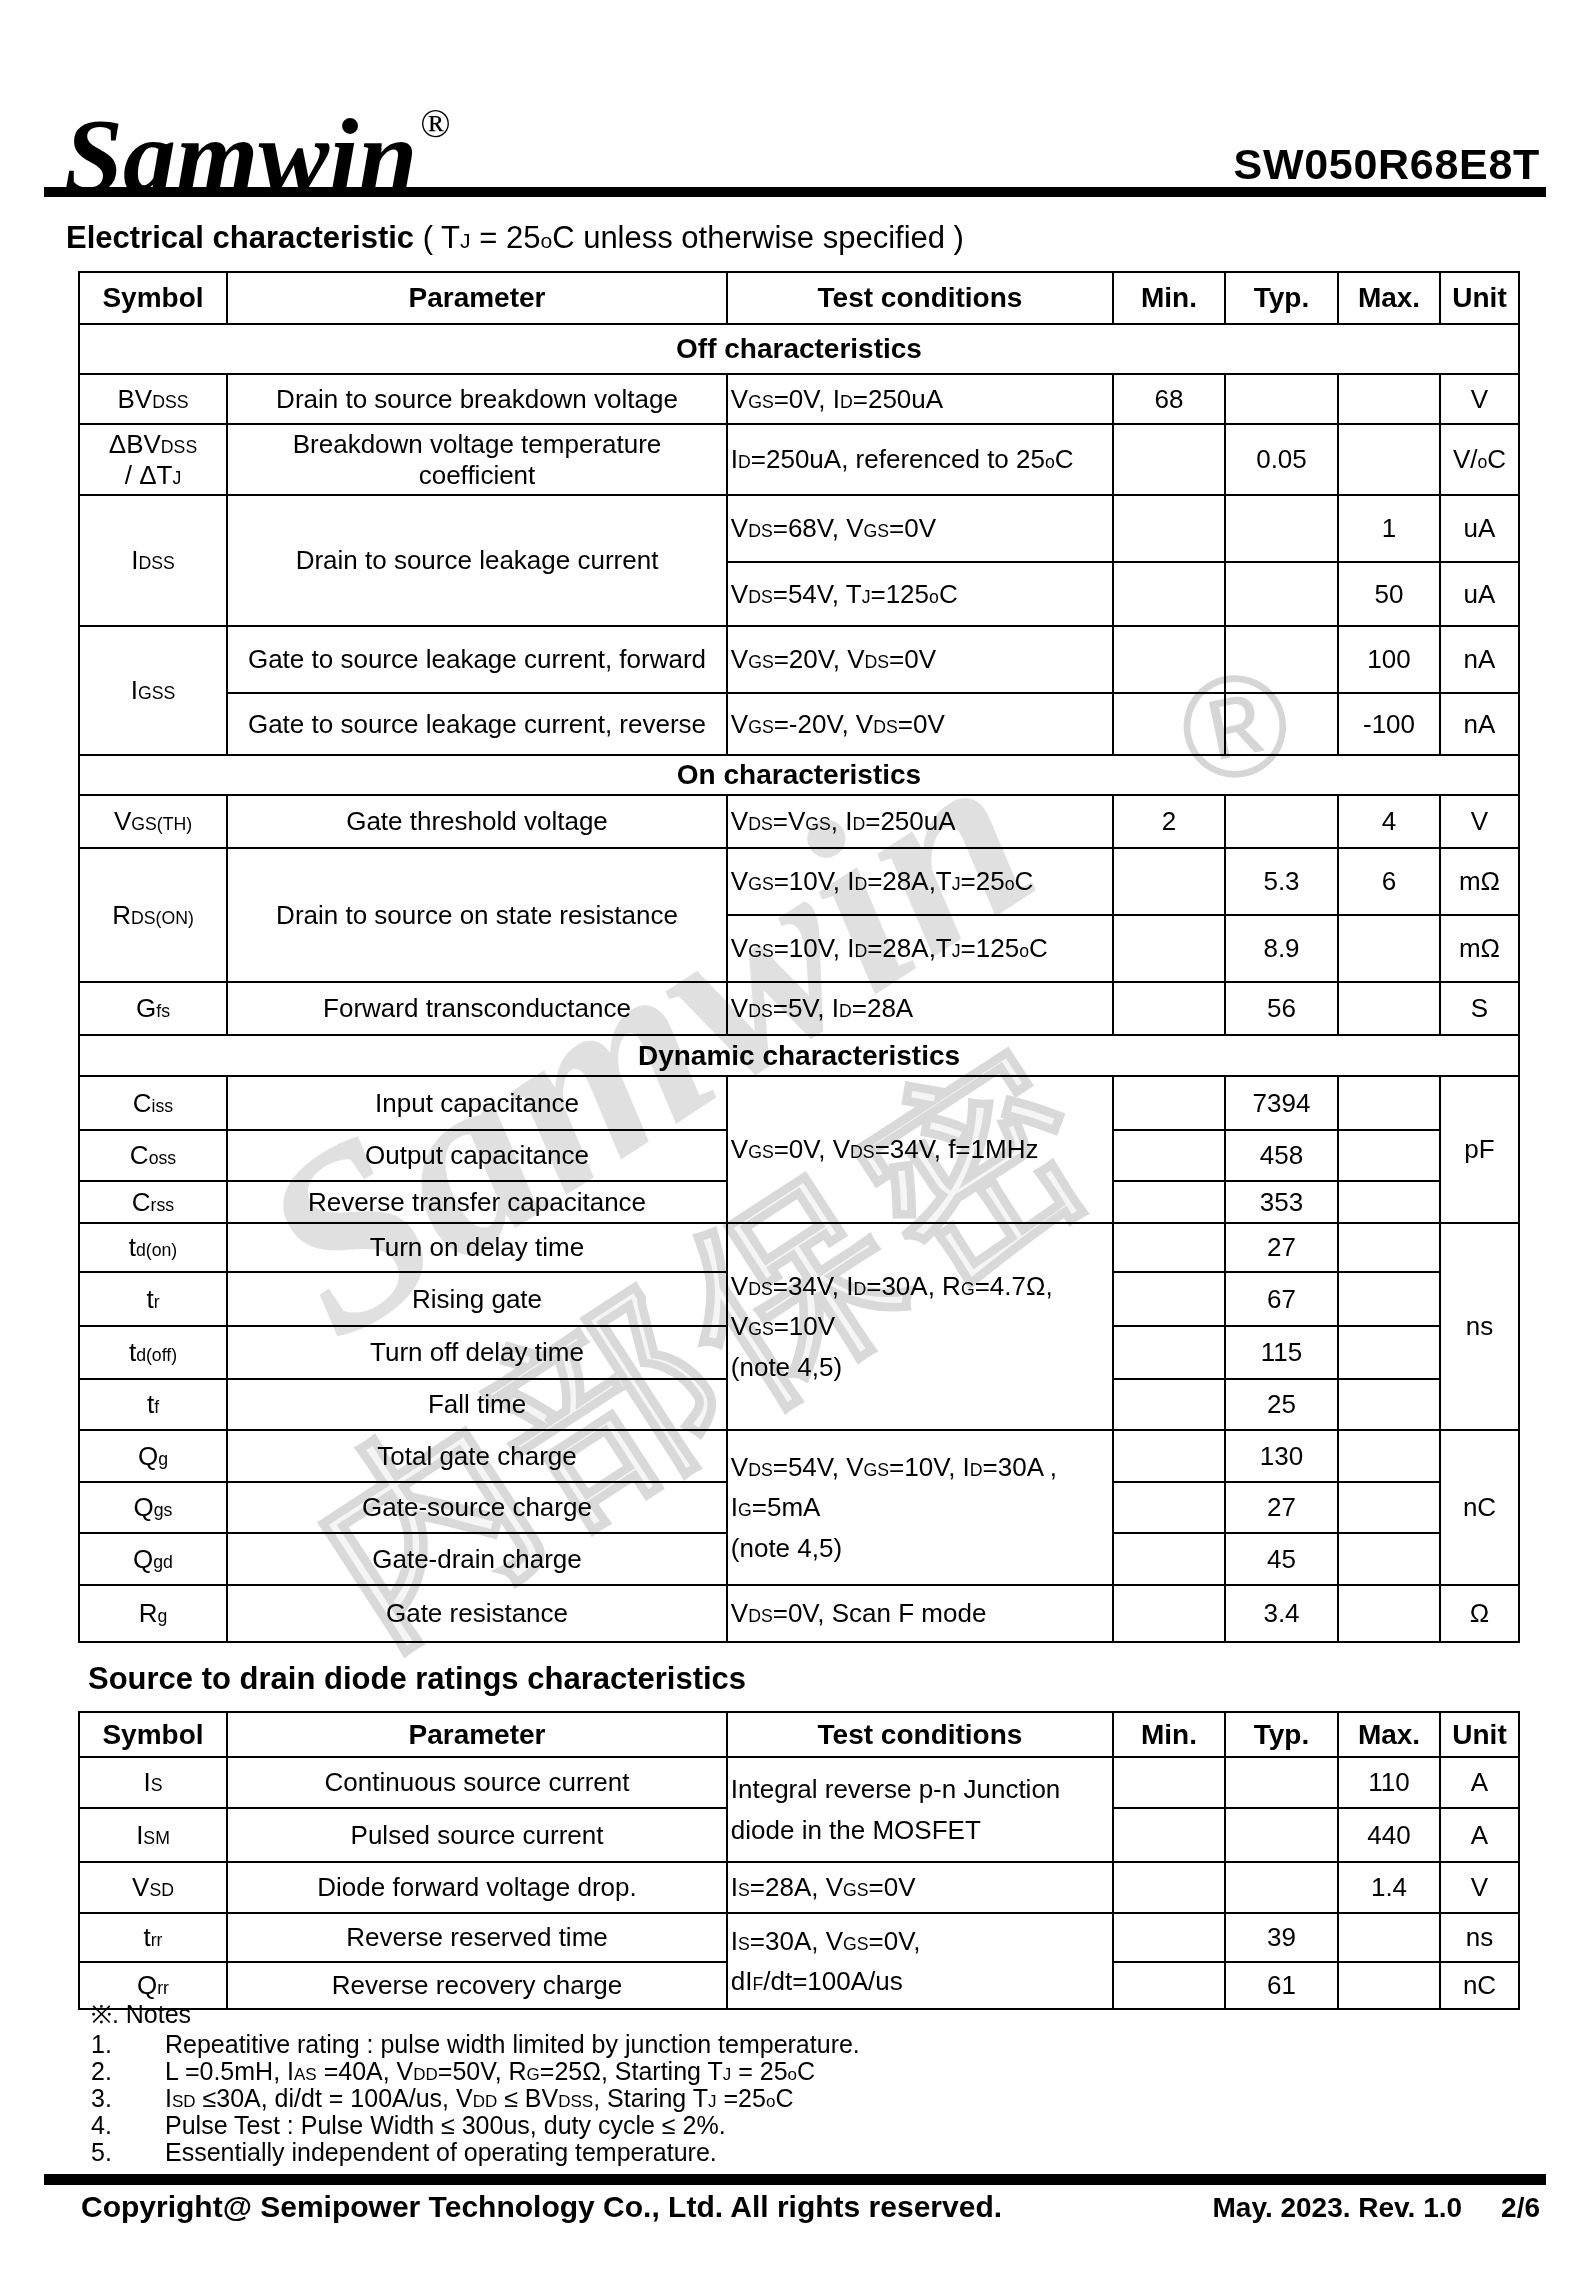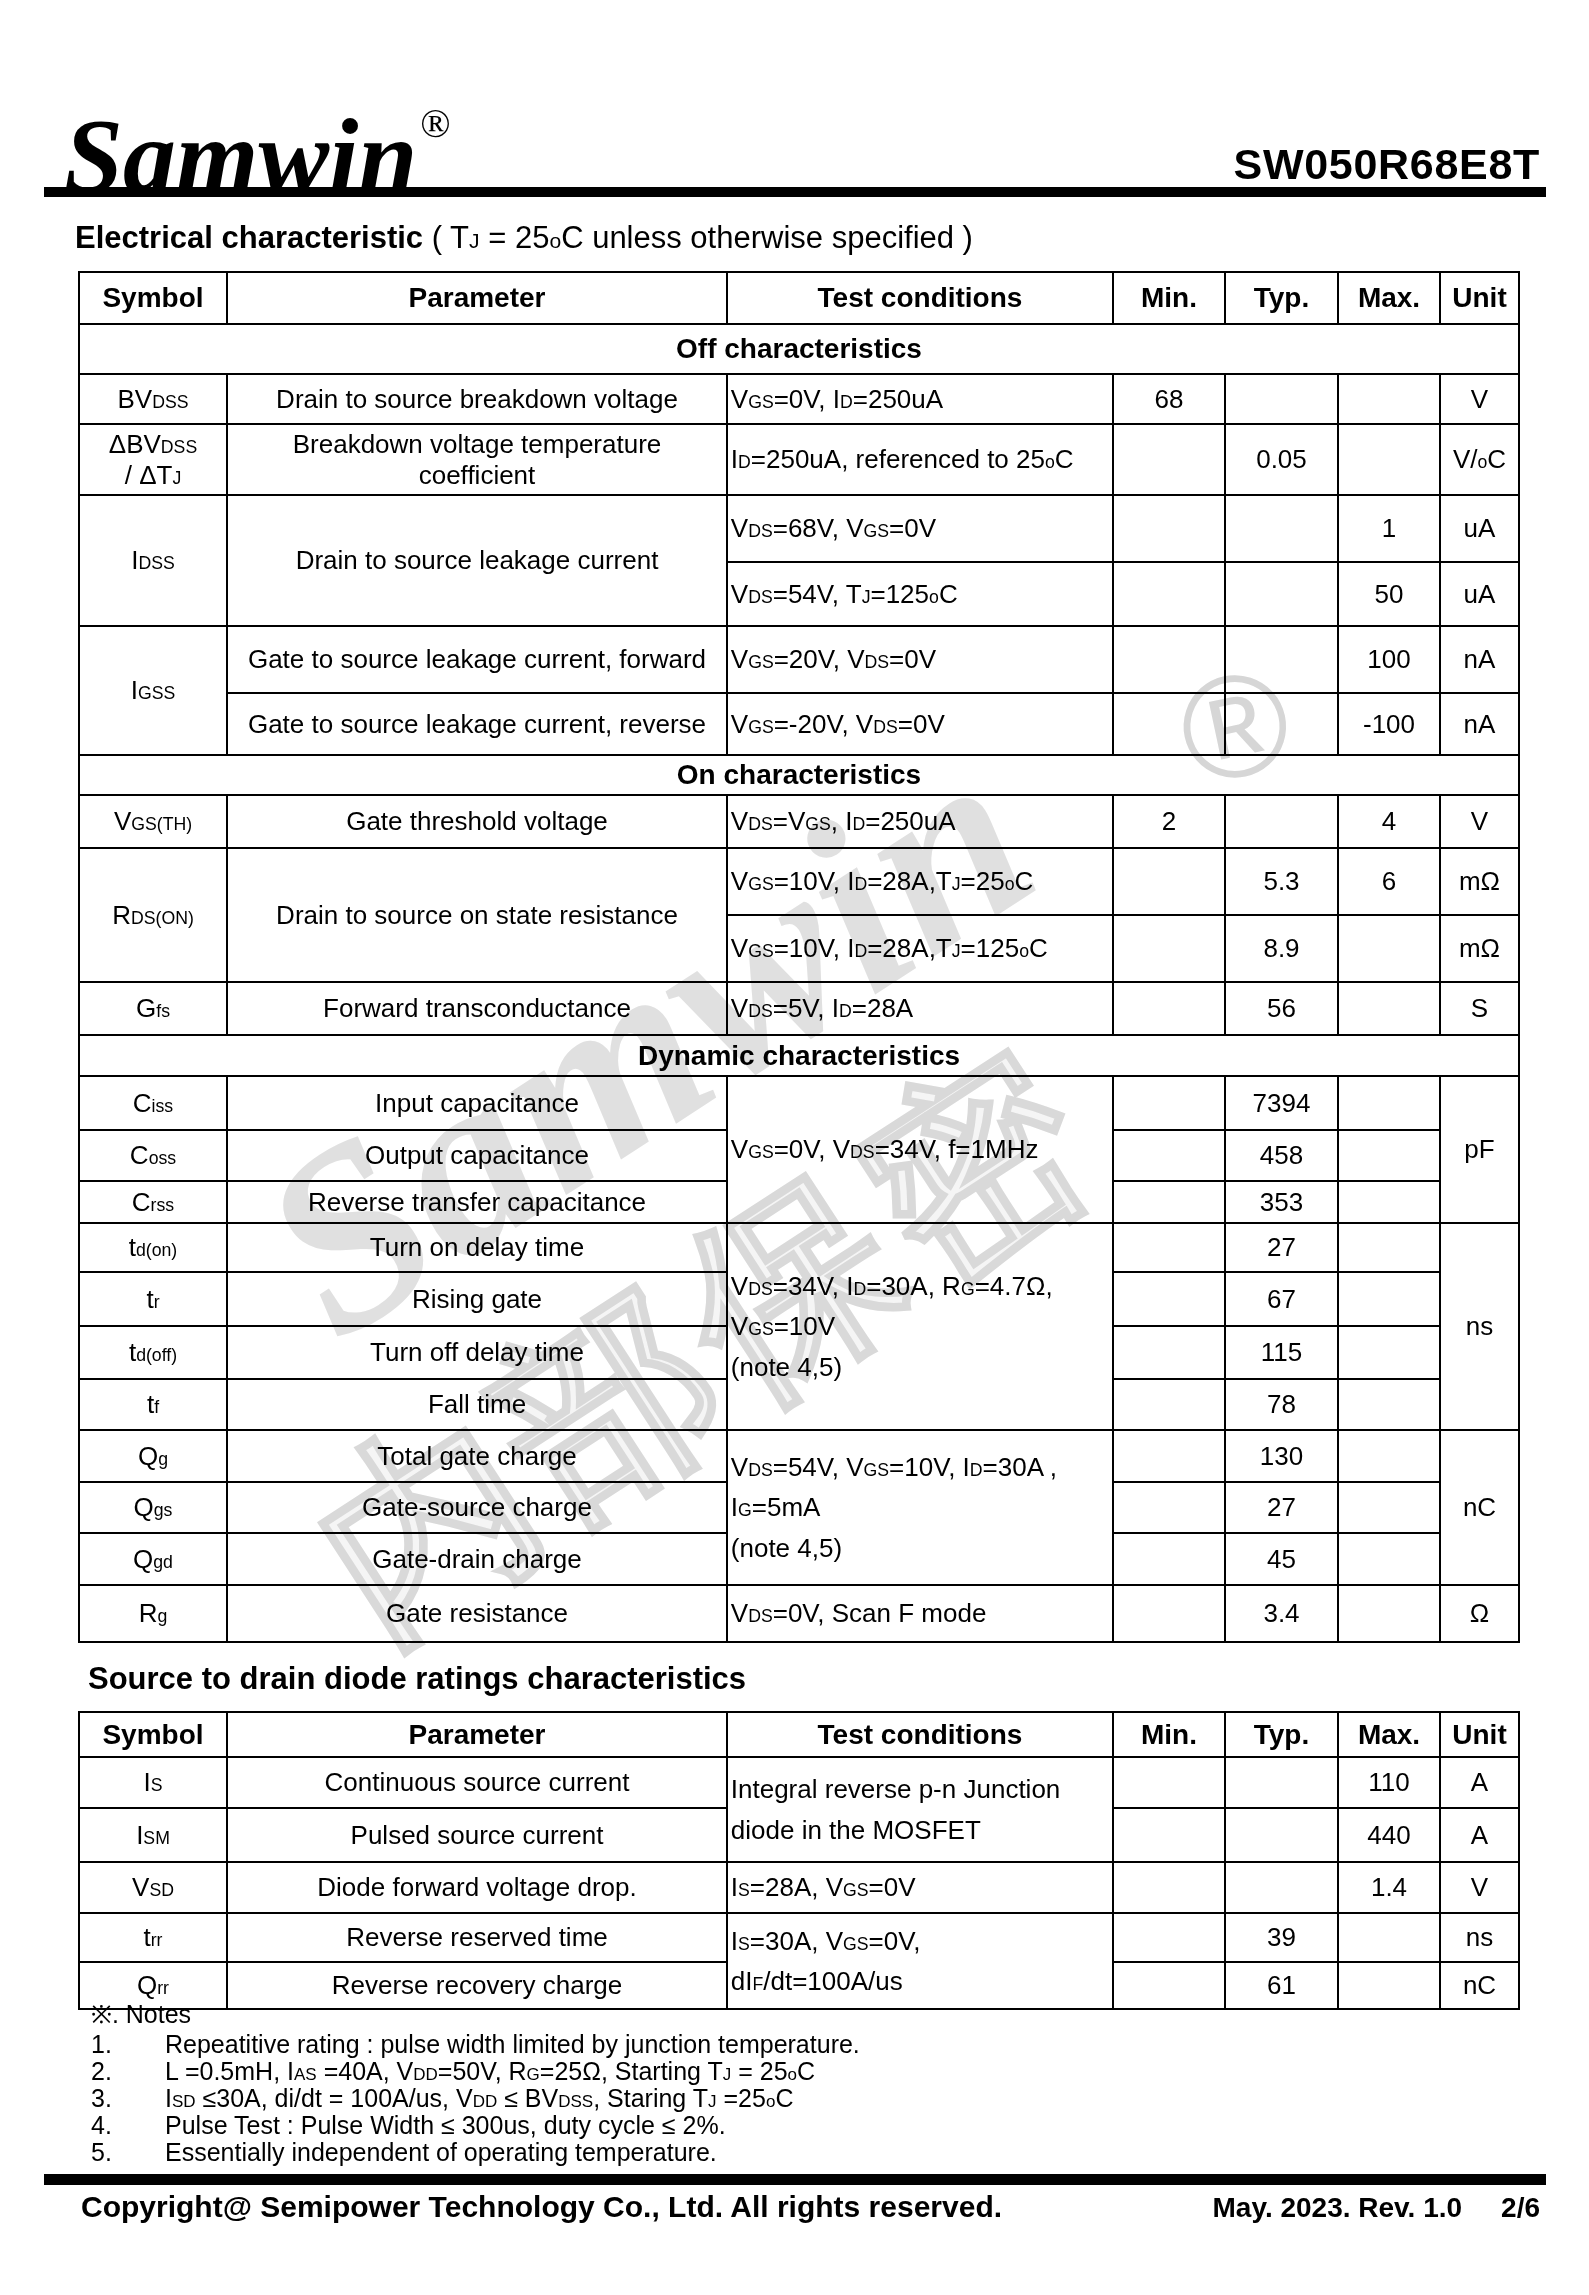--- a/index.html
+++ b/index.html
@@ -24,21 +24,21 @@
   .content { position:absolute; inset:0; z-index:1; }
 
   
   .logo { left:64px; top:71px; font-family:"Liberation Serif", serif;
           font-style:italic; font-weight:bold; font-size:106px; line-height:106px; white-space:nowrap; }
   .logo .reg { font-style:normal; font-weight:normal; font-size:40px; vertical-align:55px; margin-left:2.8px; }
   .partnum { top:140px; right:49px; font-size:43px; font-weight:bold; letter-spacing:0.7px; }
   .rule-top { left:44px; top:187px; width:1502px; height:10px; background:#000; }
 
   h1.sect { position:absolute; margin:0; font-size:31px; line-height:35px; white-space:nowrap; }
-  .h-elec { left:75px; top:220px; }
+  .h-elec { left:66px; top:220px; }
   .h-elec .rest { font-weight:normal; }
   .h-diode { left:88px; top:1661px; }
 
   
   table.ds { position:absolute; border-collapse:collapse; table-layout:fixed; width:1441px; left:78px;
              font-size:26px; }
   table.ds td { border:2.1px solid #000; padding:0 2.8px; overflow:hidden; background:transparent; }
   td.c-head { font-weight:bold; font-size:28px; text-align:center; }
   td.c-sect { font-weight:bold; font-size:28px; text-align:center; padding-left:7px; }
   td.c-sym  { text-align:center; }
@@ -246,21 +246,21 @@
         <td class="c-sym">t<sub>d(off)</sub></td>
         <td class="c-param">Turn off delay time</td>
         <td class="c-val"></td>
         <td class="c-val">115</td>
         <td class="c-val"></td>
       </tr>
       <tr style="height:51px">
         <td class="c-sym">t<sub>f</sub></td>
         <td class="c-param">Fall time</td>
         <td class="c-val thickL"></td>
-        <td class="c-val">78</td>
+        <td class="c-val">25</td>
         <td class="c-val"></td>
       </tr>
       <tr style="height:52px">
         <td class="c-sym">Q<sub>g</sub></td>
         <td class="c-param">Total gate charge</td>
         <td class="c-cond" rowspan="3">V<sub>DS</sub>=54V, V<sub>GS</sub>=10V, I<sub>D</sub>=30A ,<br>I<sub>G</sub>=5mA<br>(note 4,5)</td>
         <td class="c-val"></td>
         <td class="c-val">130</td>
         <td class="c-val"></td>
         <td class="c-unit" rowspan="3">nC</td>

